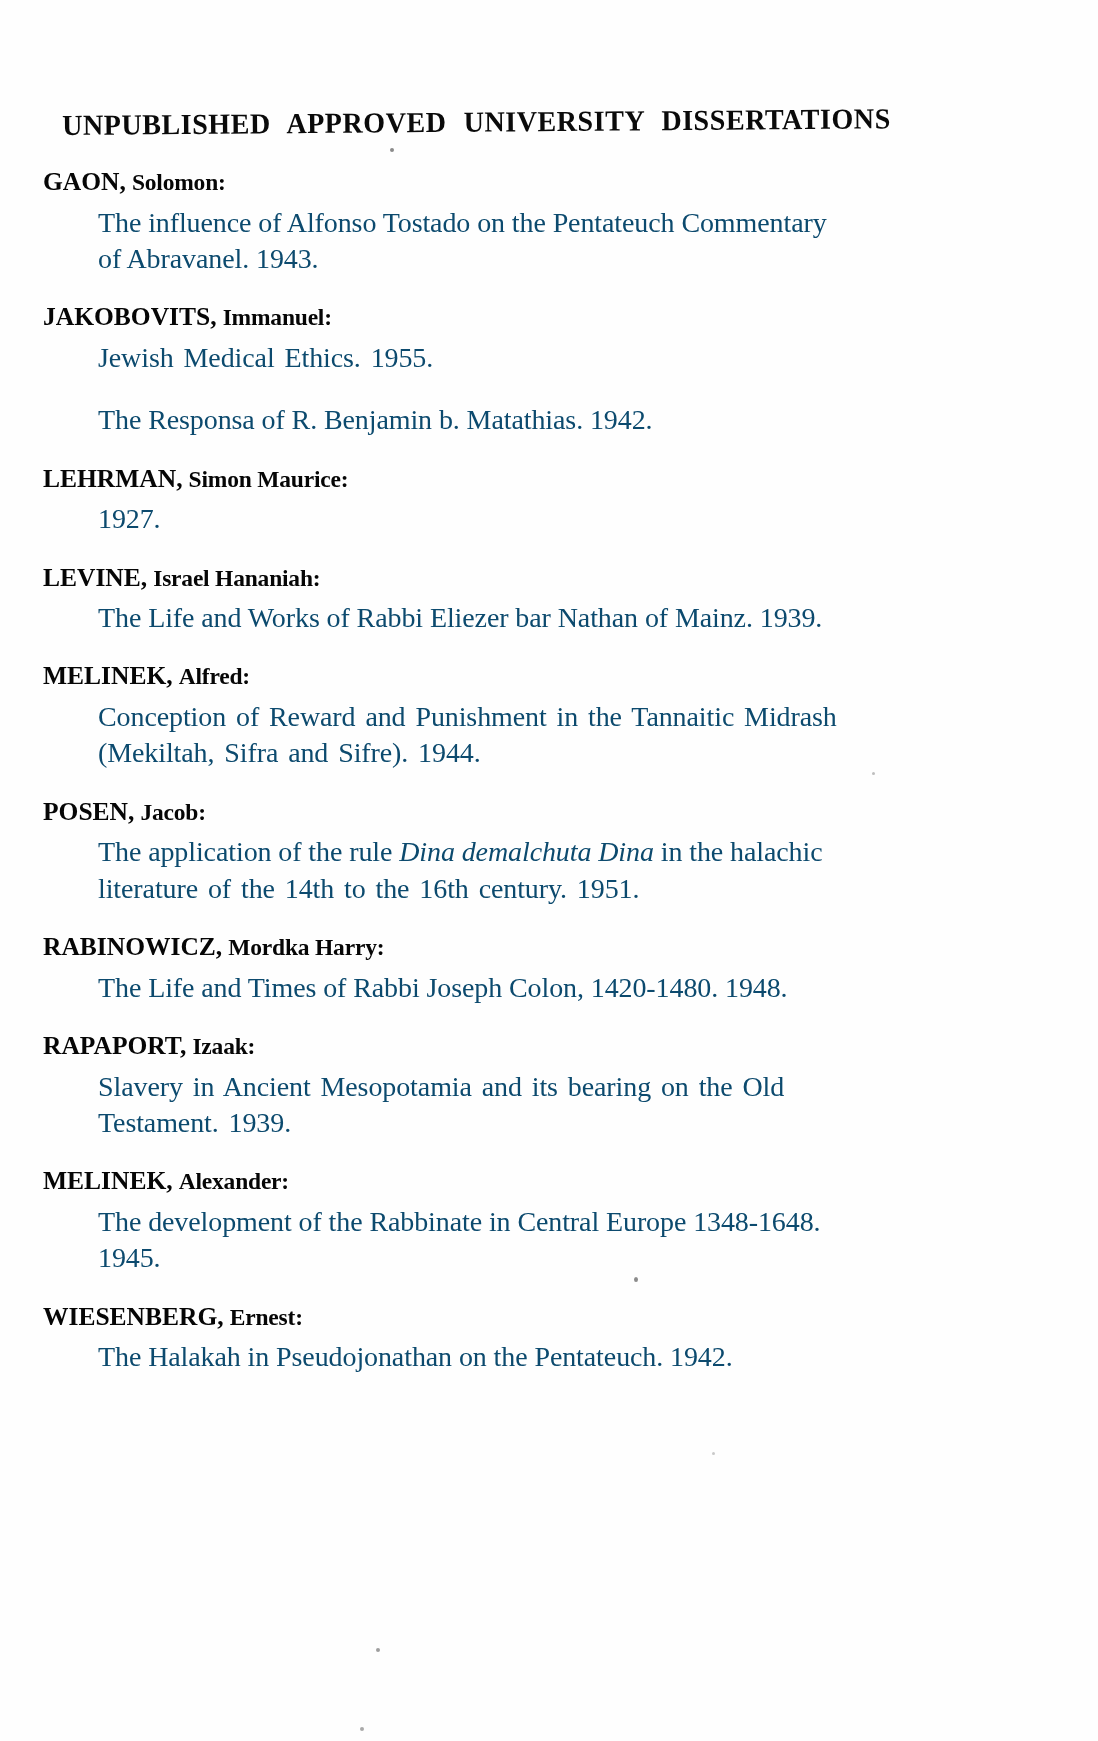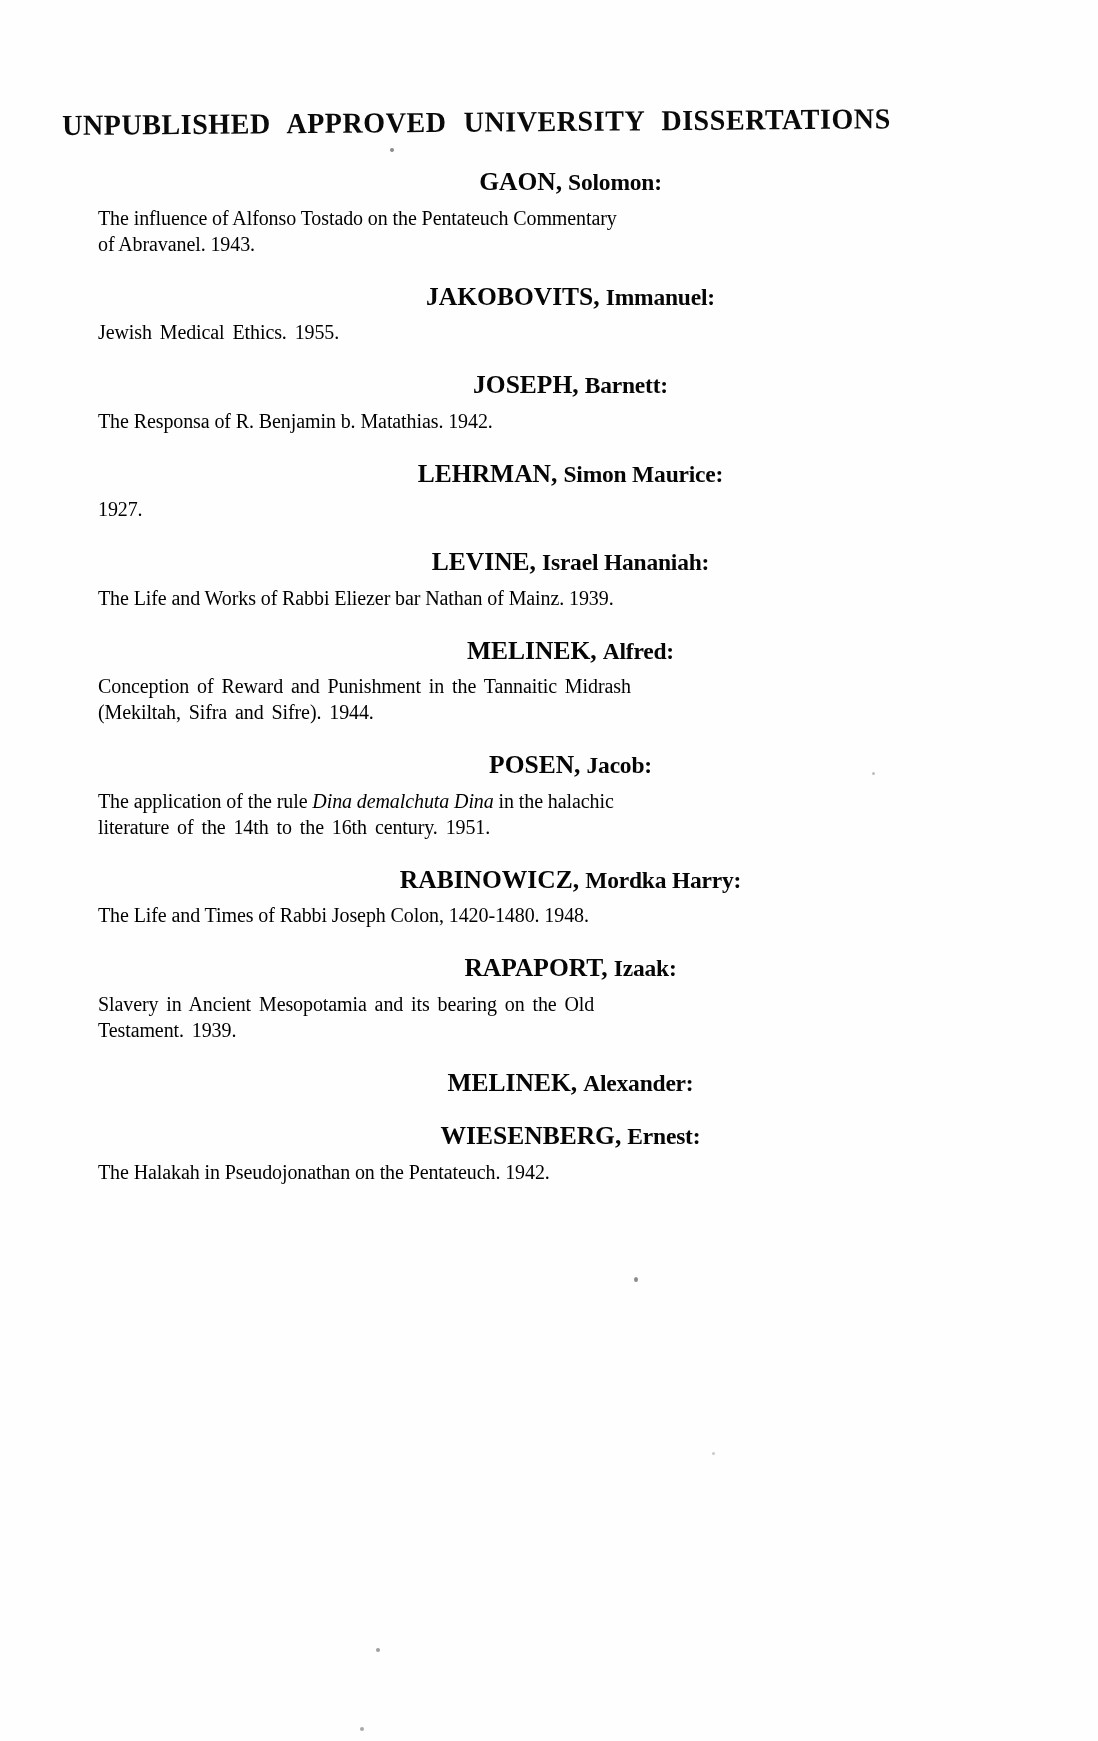--- a/index.html
+++ b/index.html
@@ -58,35 +58,34 @@
     margin: 0 0 26px 0;
   }
   .entry-author {
     margin: 0 0 9px 43px;
     font-weight: bold;
     font-size: 25px;
     line-height: 1.08;
     letter-spacing: -0.2px;
     white-space: nowrap;
     color: #060606;
-    text-align: center;
   }
   .entry-author .surname {
     font-size: 25.5px;
     letter-spacing: 0px;
   }
   .entry-author .given {
     font-size: 23.5px;
   }
   .entry-title {
     margin: 0 0 0 98px;
-    font-size: 20px;
+    font-size: 28px;
     line-height: 1.30;
     letter-spacing: -0.1px;
-    color: #000000;
+    color: #0c4a6e;
     text-indent: 0;
   }
   .entry-title .cont {
     display: block;
   }
   .entry-title i {
     font-style: italic;
   }
   .gap-wide { word-spacing: 3px; }
 
@@ -130,24 +129,20 @@
         <div class="entry-author">
           <span class="surname">JAKOBOVITS,</span>
           <span class="given">Immanuel:</span>
         </div>
         <div class="entry-title">
           <span class="gap-wide">Jewish Medical Ethics.   1955.</span>
         </div>
       </div>
 
       <div class="entry">
-        <div class="entry-author">
-          <span class="surname">JOSEPH,</span>
-          <span class="given">Barnett:</span>
-        </div>
         <div class="entry-title">
           <span>The Responsa of R. Benjamin b. Matathias.   1942.</span>
         </div>
       </div>
 
       <div class="entry">
         <div class="entry-author">
           <span class="surname">LEHRMAN,</span>
           <span class="given">Simon Maurice:</span>
         </div>
@@ -206,20 +201,24 @@
         <div class="entry-title">
           <span class="gap-wide">Slavery in Ancient Mesopotamia and its bearing on the Old</span>
           <span class="cont gap-wide">Testament.   1939.</span>
         </div>
       </div>
 
       <div class="entry">
         <div class="entry-author">
           <span class="surname">MELINEK,</span>
           <span class="given">Alexander:</span>
+        </div>
+        <div class="entry-title">
+          <span>The development of the Rabbinate in Central Europe 1348-1648.</span>
+          <span class="cont">1945.</span>
         </div>
       </div>
 
       <div class="entry">
         <div class="entry-author">
           <span class="surname">WIESENBERG,</span>
           <span class="given">Ernest:</span>
         </div>
         <div class="entry-title">
           <span>The Halakah in Pseudojonathan on the Pentateuch.   1942.</span>

